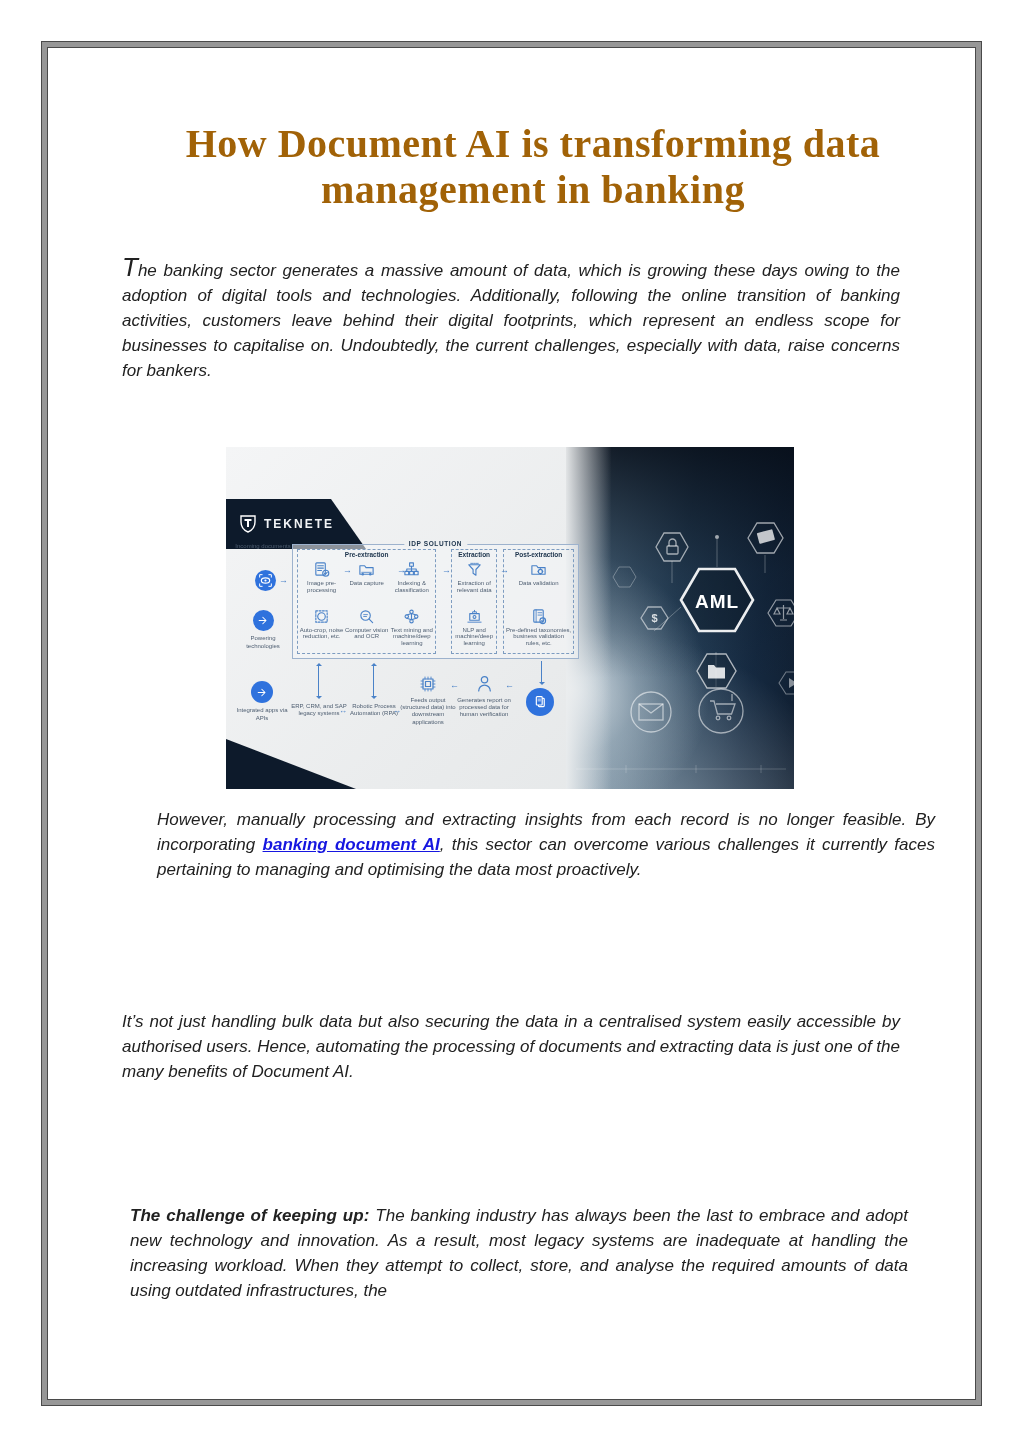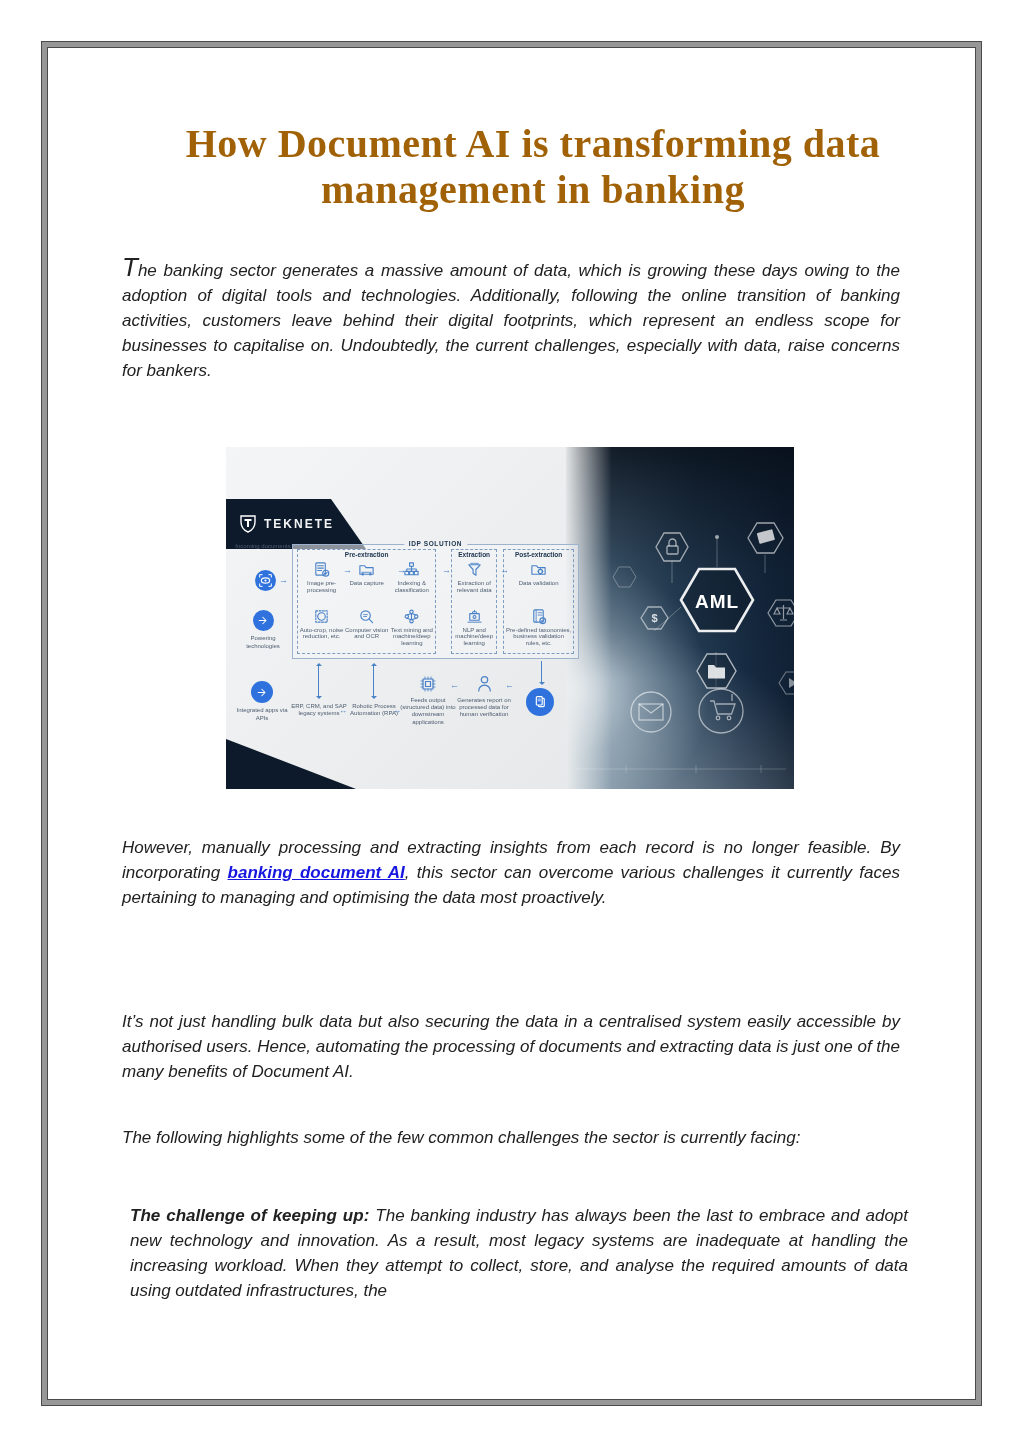--- a/index.html
+++ b/index.html
@@ -356,23 +356,22 @@
       <div class="bottom-lbl" style="left:64px; top:256px;">ERP, CRM, and SAP legacy systems</div>
       <span class="b-arrow" style="left:113px; top:259px; font-size:8px;">↔</span>
       <div class="bottom-lbl" style="left:119px; top:256px;">Robotic Process Automation (RPA)</div>
       <span class="b-arrow" style="left:167px; top:259px; font-size:8px;">↔</span>
       <div class="bottom-lbl" style="left:173px; top:250px;">Feeds output (structured data) into downstream applications</div>
       <div class="bottom-lbl" style="left:229px; top:250px;">Generates report on processed data for human verification</div>
 
       <div class="corner-tri"></div>
     </div>
 
-    <p class="para" style="top:788px;"><span>However, manually processing and extracting insights from each record is no longer feasible. By incorporating </span><a class="doc-link">banking document AI</a><span>, this sector can overcome various challenges it currently faces pertaining to managing and optimising the data most proactively.</span></p>
+    <p class="para" style="top:760px;margin-left:35px;"><span>However, manually processing and extracting insights from each record is no longer feasible. By incorporating </span><a class="doc-link">banking document AI</a><span>, this sector can overcome various challenges it currently faces pertaining to managing and optimising the data most proactively.</span></p>
 
 
     <p class="para" style="top:962px;">It’s not just handling bulk data but also securing the data in a centralised system easily accessible by authorised users. Hence, automating the processing of documents and extracting data is just one of the many benefits of Document AI.</p>
 
-    <p class="para" style="top:1078px;">The following highlights some of the few common challenges the sector is currently facing:</p>
 
     <p class="para" style="top:1156px;margin-left:8px;"><b>The challenge of keeping up:</b><span> The banking industry has always been the last to embrace and adopt new technology and innovation. As a result, most legacy systems are inadequate at handling the increasing workload. When they attempt to collect, store, and analyse the required amounts of data using outdated infrastructures, the</span></p>
 
   </div>
 </div>
 
 </body></html>

